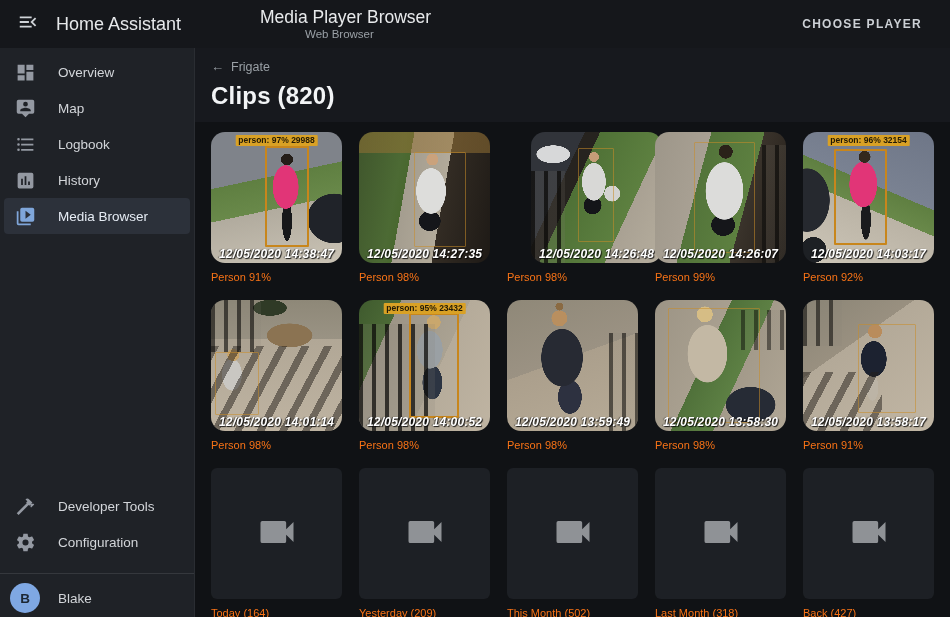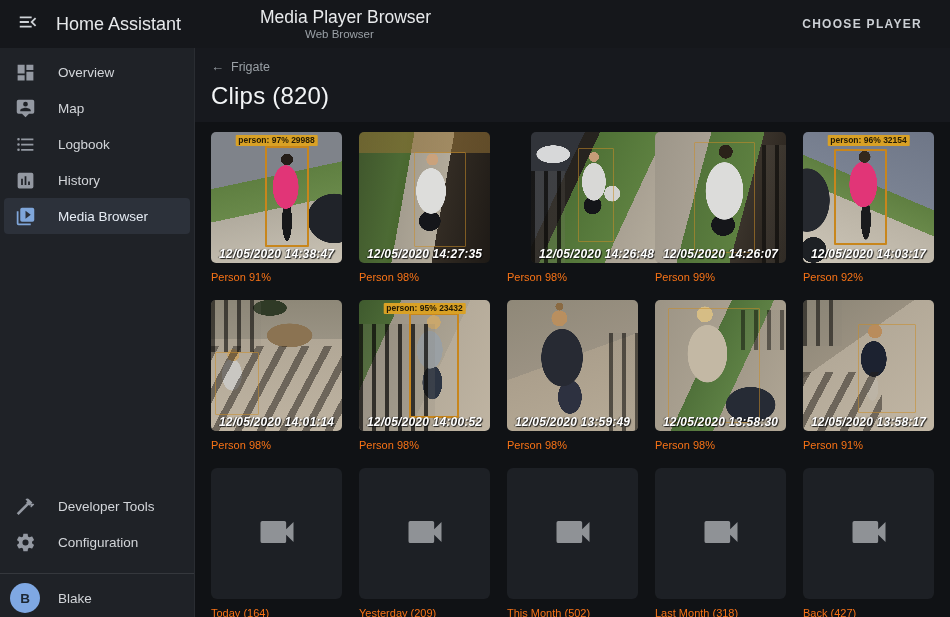--- a/index.html
+++ b/index.html
@@ -44,26 +44,26 @@
     font-size:13.5px; font-weight:700; display:flex; align-items:center; justify-content:center;
     margin-left:-3px; }
   .user-name { margin-left:18px; font-size:13.5px; color:#d2d5d9; }
 
   
   .content { flex:1 1 auto; display:flex; flex-direction:column; background:#101215; min-width:0; }
   .content-header { background:#17191e; padding:9px 16px 12px 16px; }
   .breadcrumb { display:inline-flex; align-items:center; font-size:12.5px; color:#9aa0a6;
     cursor:pointer; }
   .breadcrumb .arrow { margin-right:7px; font-size:13px; }
-  .clips-title { margin-top:7px; font-size:24px; font-weight:400; color:#f2f4f6; letter-spacing:0.2px; }
+  .clips-title { margin-top:7px; font-size:24px; font-weight:700; color:#f2f4f6; letter-spacing:0.2px; }
 
   .grid { padding:10px 16px 0 16px; display:grid; grid-template-columns:repeat(5,131px);
     column-gap:17px; background:#101215; }
   .tile { cursor:pointer; }
-  .thumb { position:relative; width:131px; height:131px; border-radius:5px; overflow:hidden;
+  .thumb { position:relative; width:131px; height:131px; border-radius:14px; overflow:hidden;
     background:#23262b; }
   .caption { margin:8px 0 10px 0; font-size:11px; color:#f97316; height:19px; white-space:nowrap; }
 
   .ts { position:absolute; left:8px; bottom:2px; font-size:12px; font-weight:700; font-style:italic;
     color:#ffffff; letter-spacing:0.2px; white-space:nowrap;
     text-shadow:1px 1px 1px rgba(0,0,0,0.85), -1px 0 1px rgba(0,0,0,0.5); }
   .det { position:absolute; top:3px; left:50%; transform:translateX(-50%);
     background:#d9a125; color:#221a05; font-size:8.5px; font-weight:700; line-height:11px;
     padding:0 3px; white-space:nowrap; border-radius:1px; }
   .bbox { position:absolute; border:2px solid #c8861c; border-radius:1px; }

